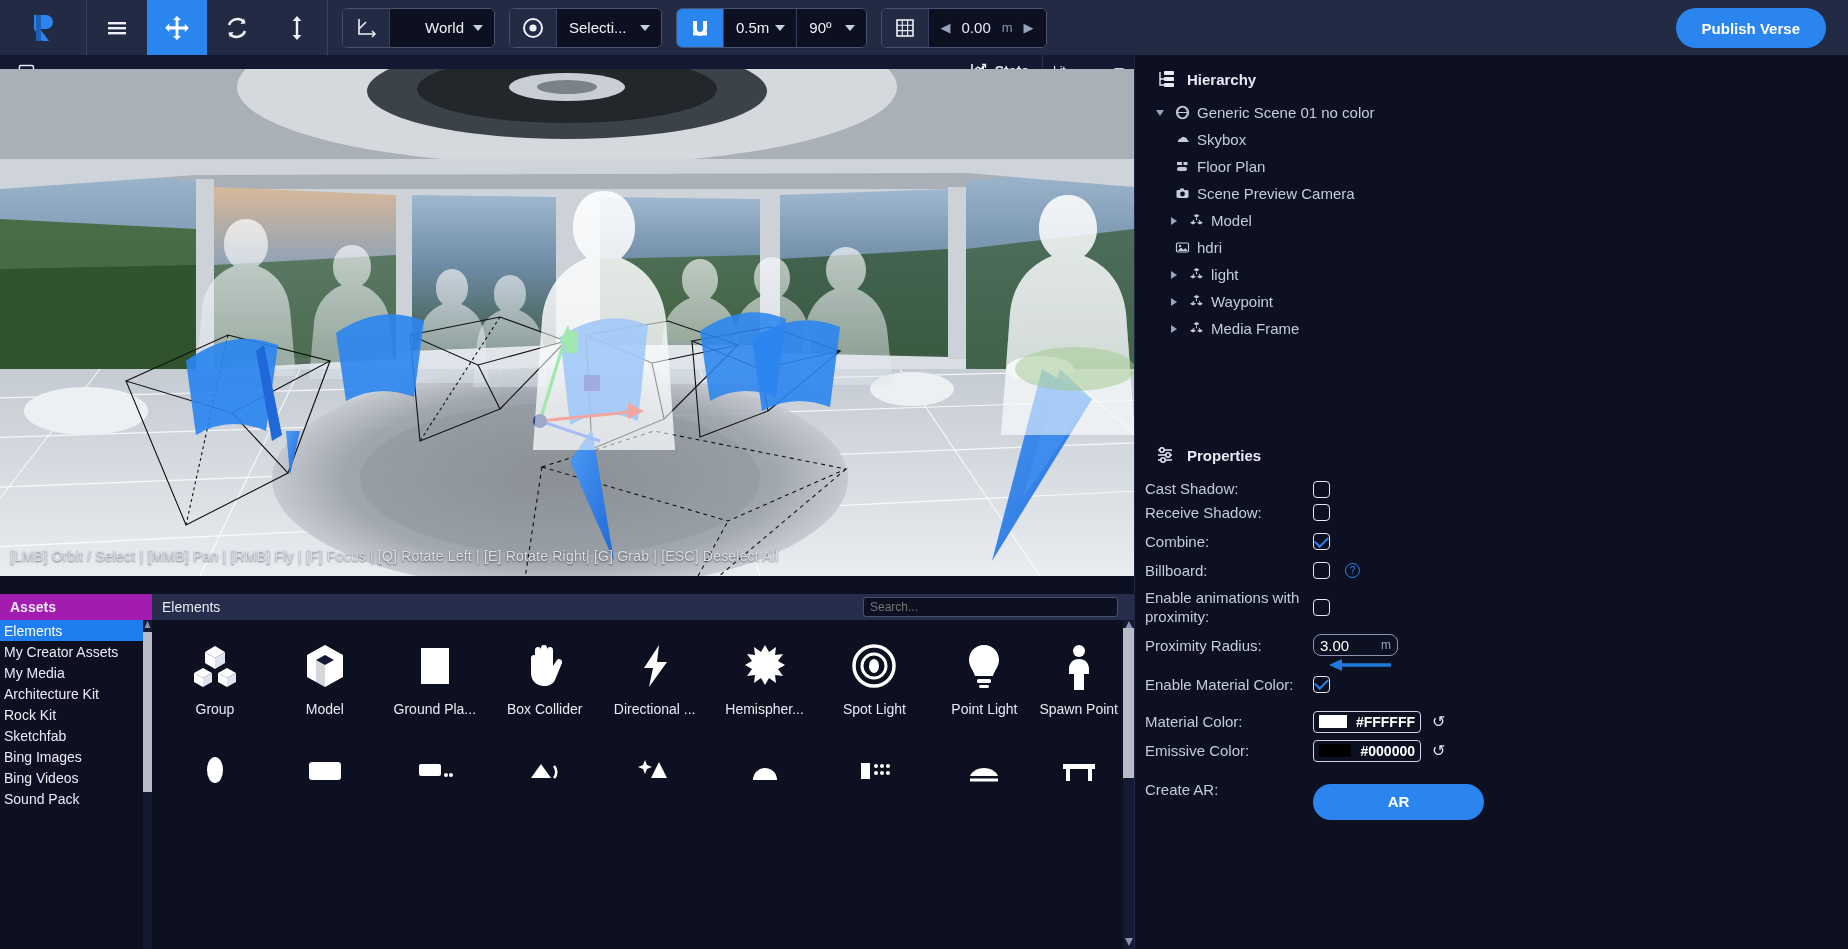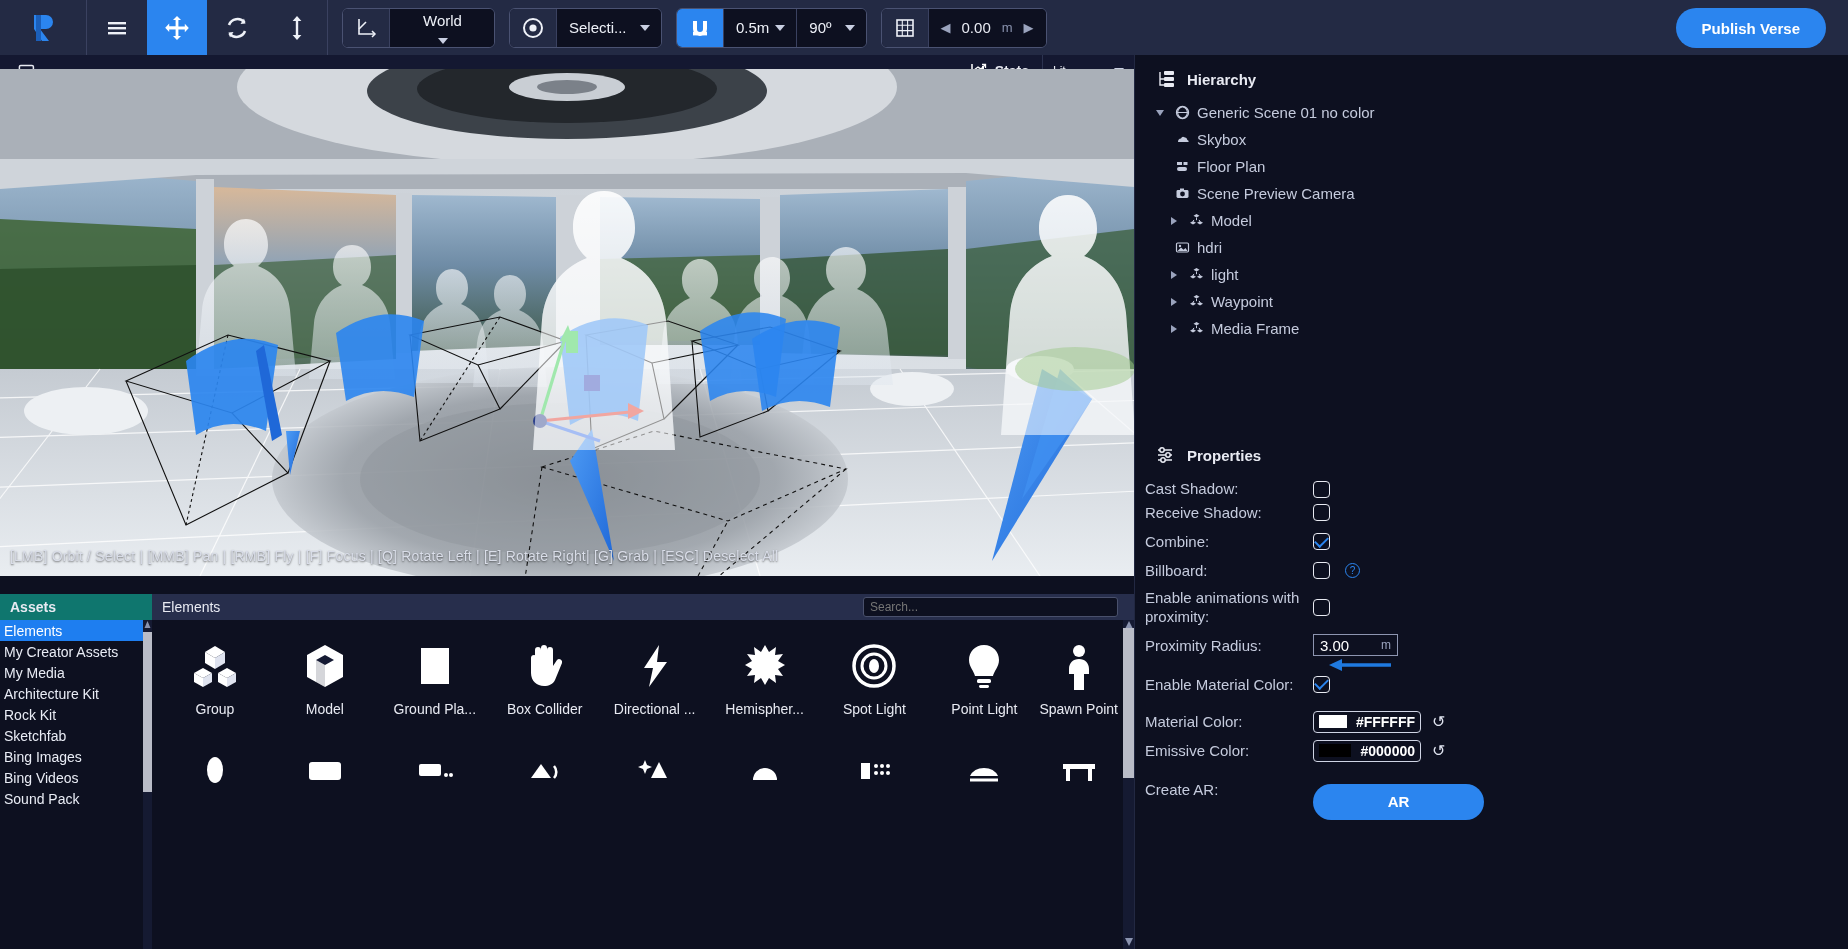--- a/index.html
+++ b/index.html
@@ -46,21 +46,21 @@
 
   
   .viewport{ position:absolute; left:0; top:69px; width:1134px; height:507px; overflow:hidden;
      background:#7e8794; }
   .hint{ position:absolute; left:10px; bottom:12px; font-size:14px; color:#d9dde8;
      text-shadow:0 1px 2px rgba(0,0,0,.55); letter-spacing:.2px; }
 
   
   .assets-wrap{ position:absolute; left:0; top:594px; width:1134px; height:355px; display:flex; }
   .assets-side{ width:152px; background:#0d1020; position:relative; }
-  .assets-head{ height:26px; background:#0f766e; font-size:14px; font-weight:bold;
+  .assets-head{ height:26px; background:#a21caf; font-size:14px; font-weight:bold;
      display:flex; align-items:center; padding-left:10px; }
   .assets-list{ position:absolute; top:26px; left:0; right:0; bottom:0; overflow:hidden; }
   .a-item{ height:21px; font-size:14px; display:flex; align-items:center; padding-left:4px;
      cursor:pointer; color:#e9ecf5; }
   .a-item.sel{ background:#1e7ef0; color:#fff; }
   .side-scroll{ position:absolute; right:0; top:26px; width:9px; bottom:0; background:#151a32; }
   .side-thumb{ position:absolute; top:12px; left:0; width:9px; height:160px; background:#b9bcc7; }
   .side-up{ position:absolute; top:0; left:1px; width:7px; height:10px; }
   .assets-main{ flex:1; background:#0d1020; position:relative; }
   .elements-head{ height:26px; background:#272e4c; display:flex; align-items:center;
@@ -98,21 +98,21 @@
   .plabel{ width:168px; font-size:15px; color:#c5cbdd; line-height:19px; }
   .chk{ width:17px;height:17px;border:1.6px solid #e8eaf2;border-radius:4px; background:transparent;
      display:flex;align-items:center;justify-content:center; cursor:pointer; }
   .chk.on{ border-color:#e8eaf2; }
   .chk.on:after{ content:""; width:11px;height:6px;border-left:2.4px solid #2b85ef;
      border-bottom:2.4px solid #2b85ef; transform:rotate(-45deg) translate(1px,-1px); }
   .help{ width:15px;height:15px;border-radius:50%;border:1.4px solid #2b85ef;color:#2b85ef;
      font-size:10px; display:flex;align-items:center;justify-content:center; margin-left:15px;
      cursor:pointer; }
   .numbox{ display:flex; align-items:center; justify-content:space-between; width:85px; height:22px;
-     border:1px solid #8d95b0; border-radius:0; padding:0 6px; font-size:15px; color:#fff; }
+     border:1px solid #8d95b0; border-radius:8px; padding:0 6px; font-size:15px; color:#fff; }
   .numbox .u{ font-size:12px; color:#9aa3bd; }
   .colorbox{ display:flex; align-items:center; gap:9px; width:108px; height:22px;
      border:1px solid #cfd4e4; border-radius:4px; padding:0 5px; font-size:14px;
      font-weight:bold; color:#fff; cursor:pointer; }
   .sw{ width:34px; height:13px; }
   .reset{ margin-left:11px; color:#dfe3ef; font-size:16px; cursor:pointer; }
   .arbtn{ width:171px; height:36px; border-radius:18px; background:#2b85ef; color:#fff;
      font-size:15px; font-weight:bold; display:flex; align-items:center; justify-content:center;
      cursor:pointer; border:none;margin-top:25px; }
   .bluearrow{ position:absolute; left:1329px; top:659px; width:62px; height:12px; }
@@ -159,21 +159,21 @@
 
   <div class="group-pill">
     <div class="gp-icon">
       <svg width="22" height="22" viewBox="0 0 22 22">
         <path d="M4 2v15h15" stroke="#eef1f8" stroke-width="1.6" fill="none"></path>
         <path d="M4 12L11 5" stroke="#eef1f8" stroke-width="1.6" fill="none"></path>
         <path d="M17 14l3 3-3 3" stroke="#eef1f8" stroke-width="1.5" fill="none"></path>
       </svg>
     </div>
     <div class="gp-sep"></div>
-    <div class="gp-sel" style="min-width:104px;justify-content:center;flex-direction:column;">
+    <div class="gp-sel" style="min-width:104px;justify-content:flex-end;">
       <span>World</span>
       <span class="caret"></span>
     </div>
   </div>
 
   <div class="group-pill">
     <div class="gp-icon">
       <svg width="24" height="24" viewBox="0 0 24 24">
         <circle cx="12" cy="12" r="9" stroke="#eef1f8" stroke-width="2" fill="none"></circle>
         <circle cx="12" cy="12" r="3.6" fill="#eef1f8"></circle>

